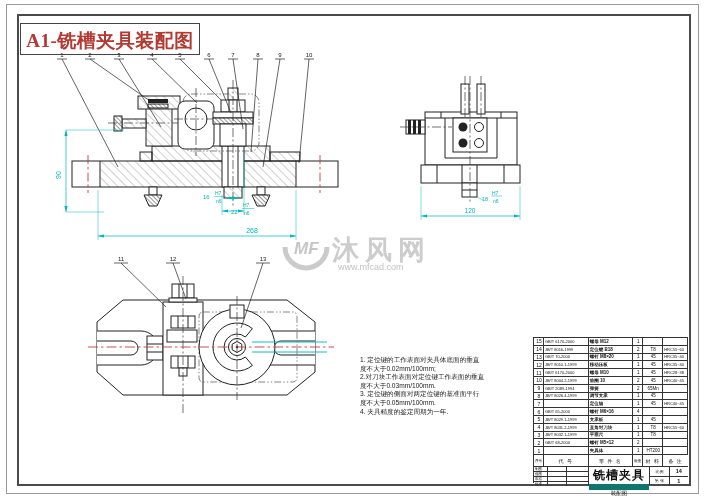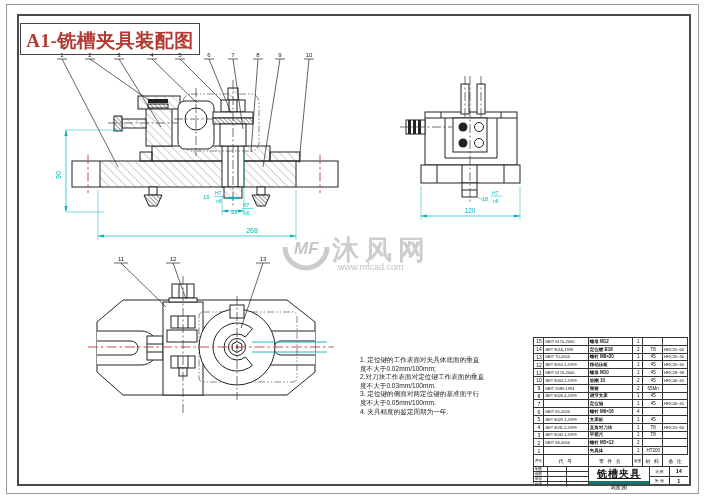--- a/index.html
+++ b/index.html
@@ -26,21 +26,21 @@
   .bc-mat{width:20px;justify-content:center;}
   .bc-rem{width:25px;font-size:4px;}
   .bom-header{height:11px;display:flex;border-bottom:1px solid #333;font-size:5px;}
   .bh{border-right:1px solid #333;display:flex;align-items:center;justify-content:center;letter-spacing:1px;box-sizing:border-box;}
   .titleblock{height:18px;display:flex;}
   .tb-left{width:55px;display:flex;flex-direction:column;border-right:1px solid #333;box-sizing:border-box;}
   .tb-left .lrow{flex:1;display:flex;border-bottom:1px solid #333;}
   .tb-left .lrow:last-child{border-bottom:none;}
   .tb-left .lc{border-right:1px solid #333;font-size:3.5px;display:flex;align-items:center;padding-left:1px;box-sizing:border-box;}
   .tb-center{width:62px;border-right:1px solid #333;display:flex;flex-direction:column;box-sizing:border-box;}
-  .tb-center .prod{flex:1.4;display:flex;align-items:center;justify-content:center;font-size:10px;font-weight:bold;letter-spacing:1px;border-bottom:3px solid #0f766e;text-decoration:underline;}
+  .tb-center .prod{flex:1.4;display:flex;align-items:center;justify-content:center;font-size:12px;font-weight:bold;letter-spacing:1px;border-bottom:6px solid #0f766e;}
   .tb-center .dtype{flex:1;display:flex;align-items:center;justify-content:center;font-size:5.5px;}
   .tb-right{width:38px;display:flex;flex-direction:column;box-sizing:border-box;}
   .tb-right .rrow{flex:1;display:flex;border-bottom:1px solid #333;}
   .tb-right .rrow:last-child{border-bottom:none;}
   .tb-right .rc{border-right:1px solid #333;flex:1;display:flex;align-items:center;justify-content:center;font-size:4px;box-sizing:border-box;}
   .tb-right .rc:last-child{border-right:none;}
   .tb-right .rv{font-size:5.5px;font-weight:bold;}
 </style>
 </head>
 <body>

